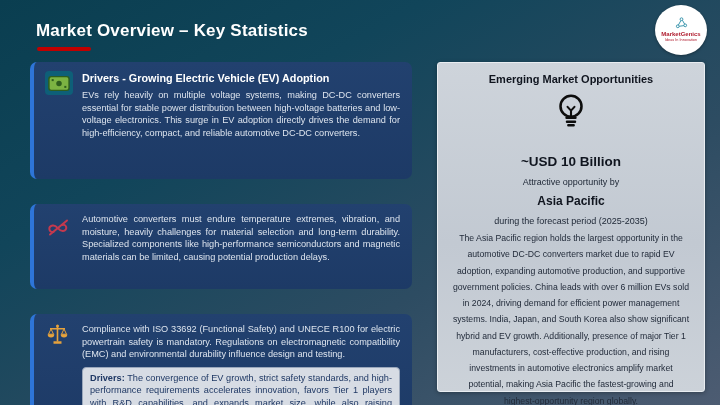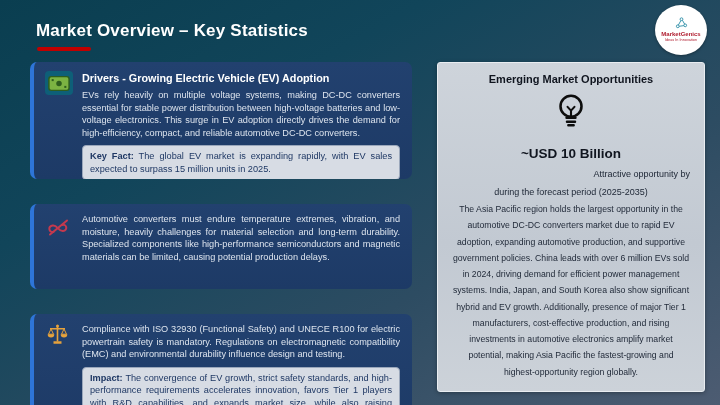--- a/index.html
+++ b/index.html
@@ -67,22 +67,22 @@
   
   .panel {
     position:absolute; left:437px; top:62px; width:268px; height:330px;
     background:linear-gradient(180deg,#ced4db 0%,#c2c9d2 55%,#ccd2d9 100%);
     border:1px solid #e9edf1; border-radius:3px;
     padding:10px 14px 20px 14px; text-align:center; color:#1b2433;
     box-shadow:0 1px 4px rgba(0,0,0,.3);
   }
   .panel-title { font-size:11px; font-weight:bold; color:#10151f; }
   .panel-bulb { margin:7px auto 0 auto; width:36px; }
-  .panel-value { font-size:13.5px; font-weight:bold; margin-top:8px; color:#10151f; }
-  .panel-sub { font-size:9px; margin-top:8px;text-align:right; }
+  .panel-value { font-size:13.5px; font-weight:bold; margin-top:16px; color:#10151f; }
+  .panel-sub { font-size:9px; margin-top:8px; }
   .panel-region { font-size:12px; font-weight:bold; margin-top:7px; color:#10151f; }
   .panel-period { font-size:9px; margin-top:8px;text-align:center; }
   .panel-body { font-size:8.7px; line-height:1.87; margin-top:4px; color:#222b3a; }
 </style>
 </head>
 <body>
 
 <div class="slide">
 
   <div class="page-title">Market Overview – Key Statistics</div>
@@ -109,24 +109,20 @@
           <svg width="22" height="17" viewBox="0 0 24 18">
             <rect x="1" y="1.5" width="22" height="15" rx="2.5" fill="#7cb342" stroke="#2e5d1d" stroke-width="1.6"></rect>
             <circle cx="12" cy="9" r="3" fill="#2e5d1d"></circle>
             <rect x="4" y="4.2" width="2.2" height="2.2" fill="#2e5d1d"></rect>
             <rect x="17.8" y="11.6" width="2.2" height="2.2" fill="#2e5d1d"></rect>
           </svg>
         </span>
       </span>
       <div class="card-title">Drivers - Growing Electric Vehicle (EV) Adoption</div>
       <div class="card-body">EVs rely heavily on multiple voltage systems, making DC-DC converters essential for stable power distribution between high-voltage batteries and low-voltage electronics. This surge in EV adoption directly drives the demand for high-efficiency, compact, and reliable automotive DC-DC converters.</div>
-      <div class="callout">
-        <b>Key Fact:</b>
-        <span>The global EV market is expanding rapidly, with EV sales expected to surpass 15 million units in 2025.</span>
-      </div>
     </div>
 
     <div class="card card-2">
       <span class="card-icon">
         <svg width="27" height="22" viewBox="0 0 26 22" fill="none" stroke="#c4394e" stroke-width="2" stroke-linecap="round">
           <path d="M8 16 C3.5 17, 2 10.5, 7 9.5 C12 8.5, 12.5 15.5, 17.5 15 C22.5 14.5, 21.5 7.5, 16.5 9"></path>
           <path d="M4.5 18.5 L21.5 4.5"></path>
         </svg>
       </span>
       <div class="card-body">Automotive converters must endure temperature extremes, vibration, and moisture, heavily challenges for material selection and long-term durability. Specialized components like high-performance semiconductors and magnetic materials can be limited, causing potential production delays.</div>
@@ -138,37 +134,38 @@
           <circle cx="12" cy="3" r="1.5" stroke="none"></circle>
           <line x1="12" y1="3.5" x2="12" y2="18.5" stroke-width="1.6"></line>
           <line x1="4.5" y1="5.8" x2="19.5" y2="5.8" stroke-width="1.6"></line>
           <line x1="8" y1="19.5" x2="16" y2="19.5" stroke-width="2.4"></line>
           <path d="M5.5 6 L3 11.2 L8 11.2 Z" stroke-width="1" fill="none"></path>
           <path d="M2.2 11.2 A3.3 3.3 0 0 0 8.8 11.2 Z" stroke="none"></path>
           <path d="M18.5 6 L16 11.2 L21 11.2 Z" stroke-width="1" fill="none"></path>
           <path d="M15.2 11.2 A3.3 3.3 0 0 0 21.8 11.2 Z" stroke="none"></path>
         </svg>
       </span>
-      <div class="card-body">Compliance with ISO 32930 (Functional Safety) and UNECE R100 for electric powertrain safety is mandatory. Regulations on electromagnetic compatibility (EMC) and environmental durability influence design and testing.</div>
+      <div class="card-body">Compliance with ISO 33692 (Functional Safety) and UNECE R100 for electric powertrain safety is mandatory. Regulations on electromagnetic compatibility (EMC) and environmental durability influence design and testing.</div>
       <div class="callout">
-        <b>Impact:</b>
+        <b>Drivers:</b>
         <span>The convergence of EV growth, strict safety standards, and high-performance requirements accelerates innovation, favors Tier 1 players with R&amp;D capabilities, and expands market size, while also raising production costs and complexity for smaller manufacturers.</span>
       </div>
     </div>
 
   </div>
 
   <div class="panel">
     <div class="panel-title">Emerging Market Opportunities</div>
     <div class="panel-bulb">
       <svg width="36" height="42" viewBox="0 0 24 28" fill="none" stroke="#0d0d0d" stroke-width="1.7" stroke-linecap="round">
         <circle cx="12" cy="9.5" r="7"></circle>
         <path d="M12 16.2 L12 12.4 M12 12.4 L9.7 9.9 M12 12.4 L14.3 9.9" stroke-width="1.4"></path>
         <path d="M9 17.2 L15 17.2 M9.3 19.8 L14.7 19.8 M10.2 22.2 L13.8 22.2" stroke-width="1.6"></path>
       </svg>
     </div>
     <div class="panel-value">~USD 10 Billion</div>
     <div class="panel-sub">Attractive opportunity  by</div>
+    <div class="panel-region">Asia Pacific</div>
     <div class="panel-period">during the forecast period (2025-2035)</div>
     <div class="panel-body">The Asia Pacific region holds the largest opportunity  in the automotive  DC-DC converters market  due to rapid EV adoption, expanding automotive production,  and supportive government policies. China leads with over 6 million EVs sold in 2024, driving demand for efficient power management  systems. India, Japan, and South Korea also show significant hybrid and EV growth. Additionally, presence of major Tier 1 manufacturers, cost-effective production,  and rising investments in automotive electronics amplify market  potential, making Asia Pacific the fastest-growing and highest-opportunity  region globally.</div>
   </div>
 
 </div>
 
 </body></html>

